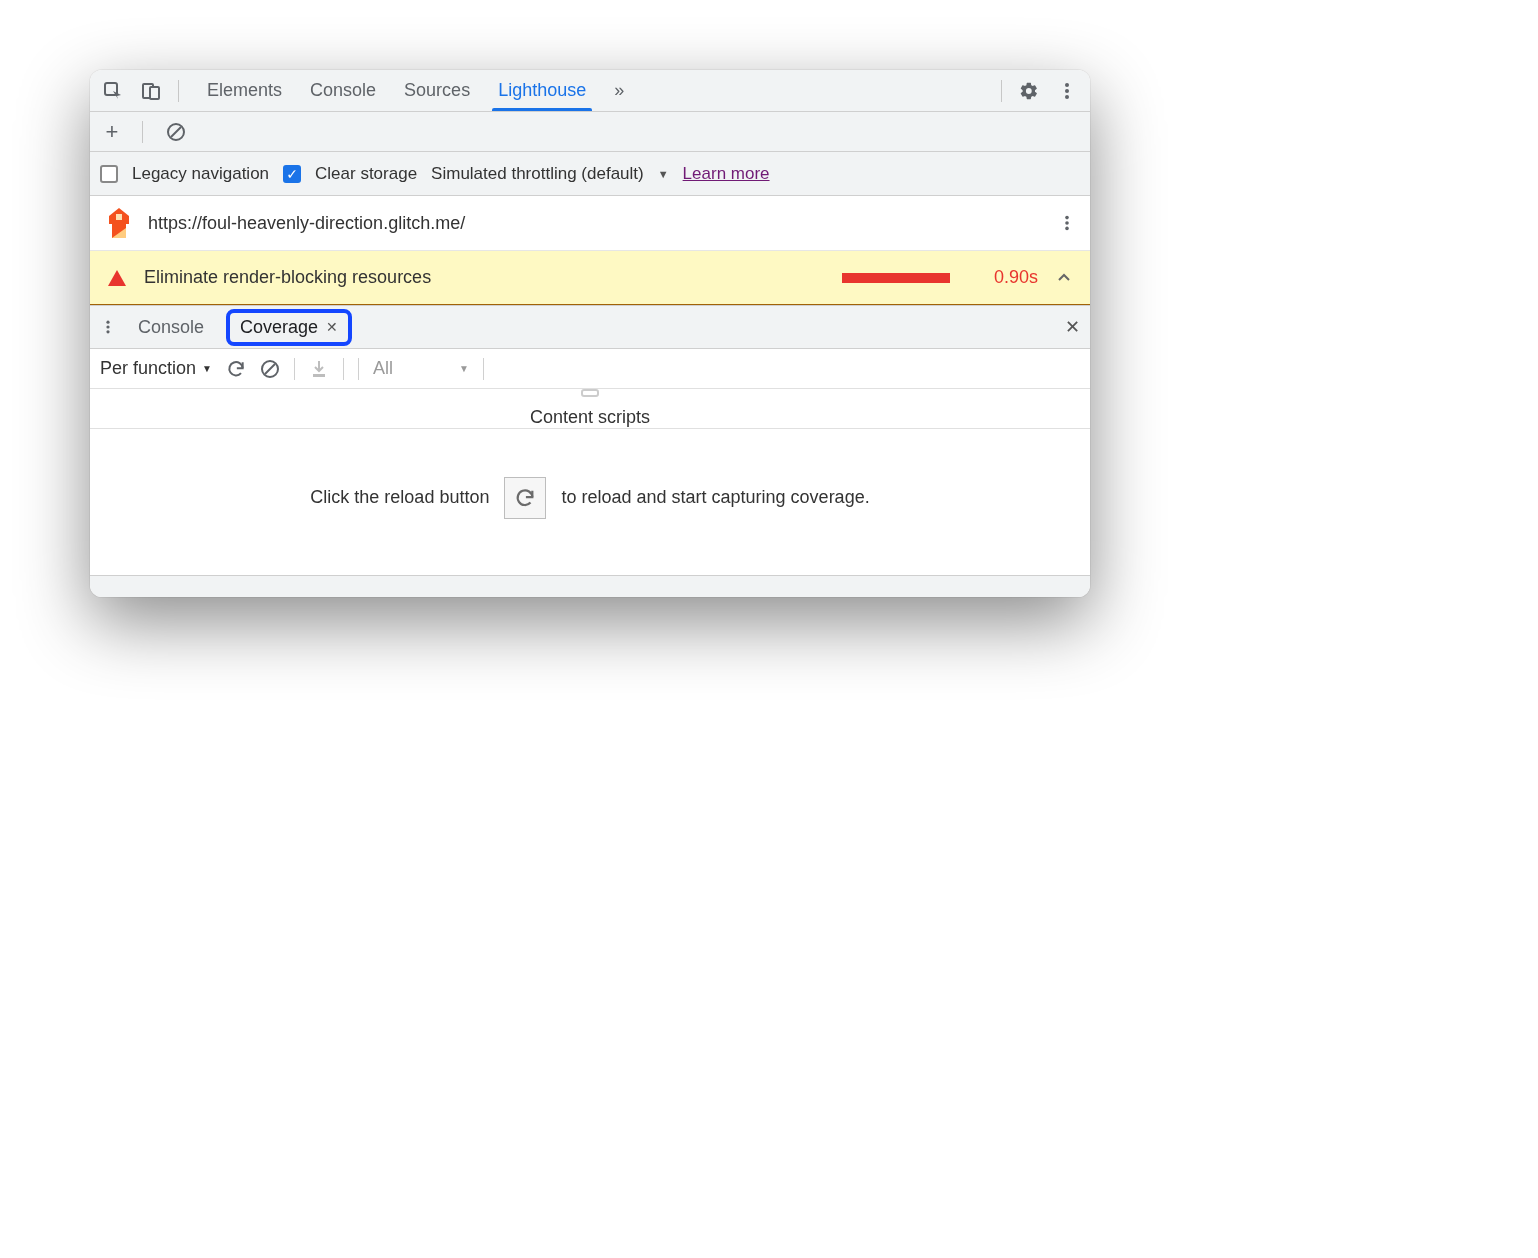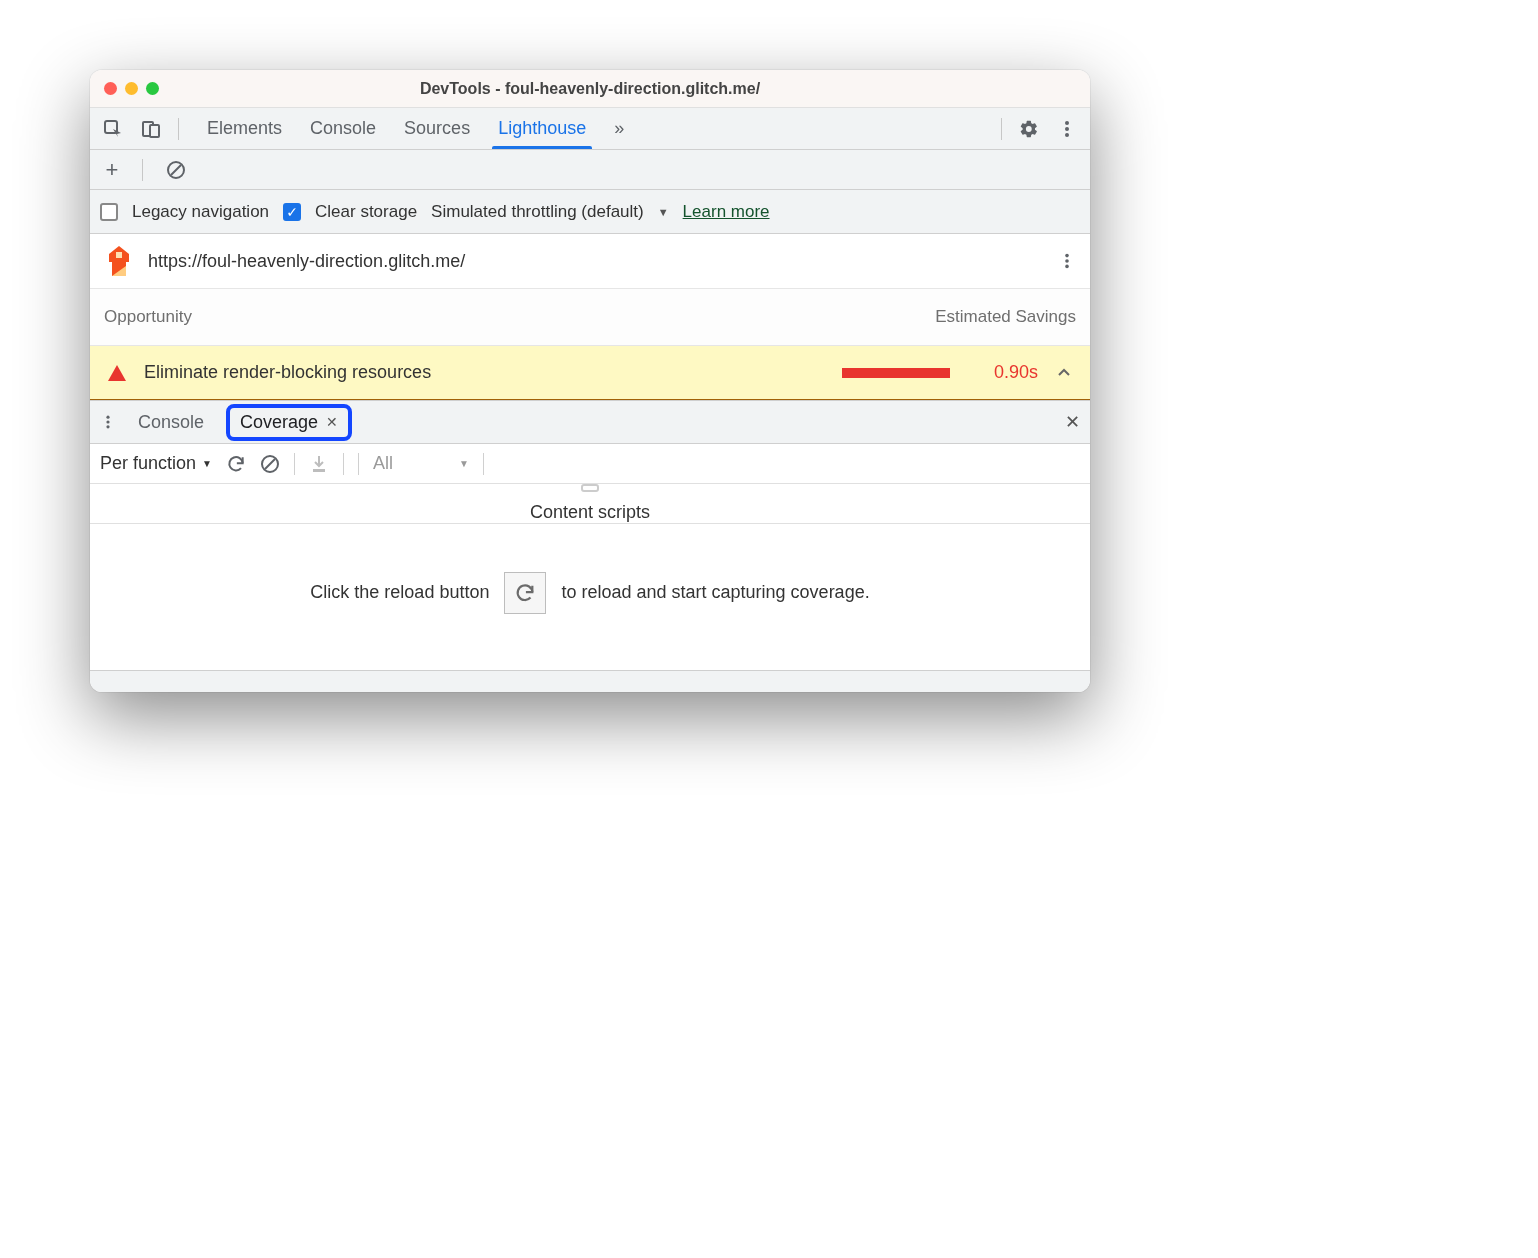--- a/index.html
+++ b/index.html
@@ -74,21 +74,21 @@
     background:#f1f3f4;
     border-bottom:1px solid #cfcfcf;
     display:flex; align-items:center; padding:0 10px; gap:14px; color:#333;
     font-size:17px;
   }
   .checkbox {
     width:18px; height:18px; border:2px solid #888; border-radius:3px; display:inline-flex; align-items:center; justify-content:center;
     background:#fff;
   }
   .checkbox.checked { background:#1a73e8; border-color:#1a73e8; color:#fff; font-size:14px; }
-  .link { text-decoration: underline; color:#14532d; }
+  .link { text-decoration: underline; color:#701a75; }
 
   .url-bar {
     display:flex; align-items:center; padding:10px 14px; gap:14px; background:#fff;
     border-bottom:1px solid #e6e6e6;
   }
   .lh-badge svg { display:block; }
   .url-bar .more { margin-left:auto; }
 
   .columns {
     display:flex; padding:18px 14px; color:#6f6f6f; font-size:17px;
@@ -146,28 +146,20 @@
   .footer { height:22px; background:#f1f3f4; border-top:1px solid #cfcfcf; }
 
   svg { display:block; }
   .muted { color:#9a9a9a; }
 </style>
 </head>
 <body>
 
 <div class="window">
 
-  <div class="titlebar">
-    <div class="traffic">
-      <div class="dot red"></div>
-      <div class="dot yellow"></div>
-      <div class="dot green"></div>
-    </div>
-    <div class="title">DevTools - foul-heavenly-direction.glitch.me/</div>
-  </div>
 
   <div class="tabstrip">
     <div class="tool-icon">
       <svg width="20" height="20" viewBox="0 0 20 20">
           <rect x="2" y="2" width="12" height="12" rx="2" fill="none" stroke="#5f6368" stroke-width="2"></rect>
           <path d="M10 10 L18 14 L14 15 L15 18 Z" fill="#5f6368"></path>
         </svg>
     </div>
     <div class="tool-icon">
       <svg width="20" height="20" viewBox="0 0 20 20">
@@ -232,24 +224,20 @@
     <span style="font-size:18px;color:#333;">https://foul-heavenly-direction.glitch.me/</span>
     <span class="more">
       <svg width="18" height="18" viewBox="0 0 20 20" fill="#5f6368">
           <circle cx="10" cy="4" r="2"></circle>
           <circle cx="10" cy="10" r="2"></circle>
           <circle cx="10" cy="16" r="2"></circle>
         </svg>
     </span>
   </div>
 
-  <div class="columns">
-    <span>Opportunity</span>
-    <span class="right">Estimated Savings</span>
-  </div>
 
   <div class="opportunity">
     <span class="tri-red"></span>
     <span style="font-size:18px;">Eliminate render-blocking resources</span>
     <span class="bar-red"></span>
     <span class="savings">0.90s</span>
     <span class="chev">
       <svg width="16" height="16" viewBox="0 0 16 16">
           <path d="M3 10 L8 5 L13 10" fill="none" stroke="#666" stroke-width="2"></path>
         </svg>

